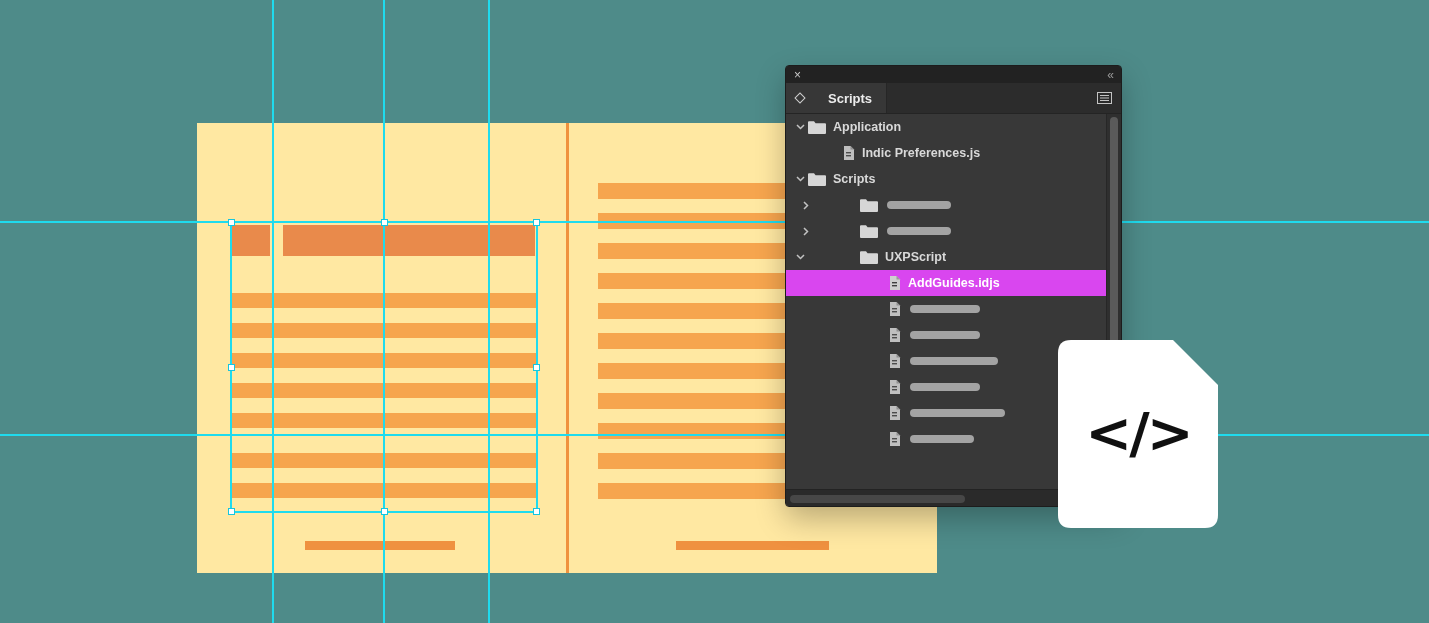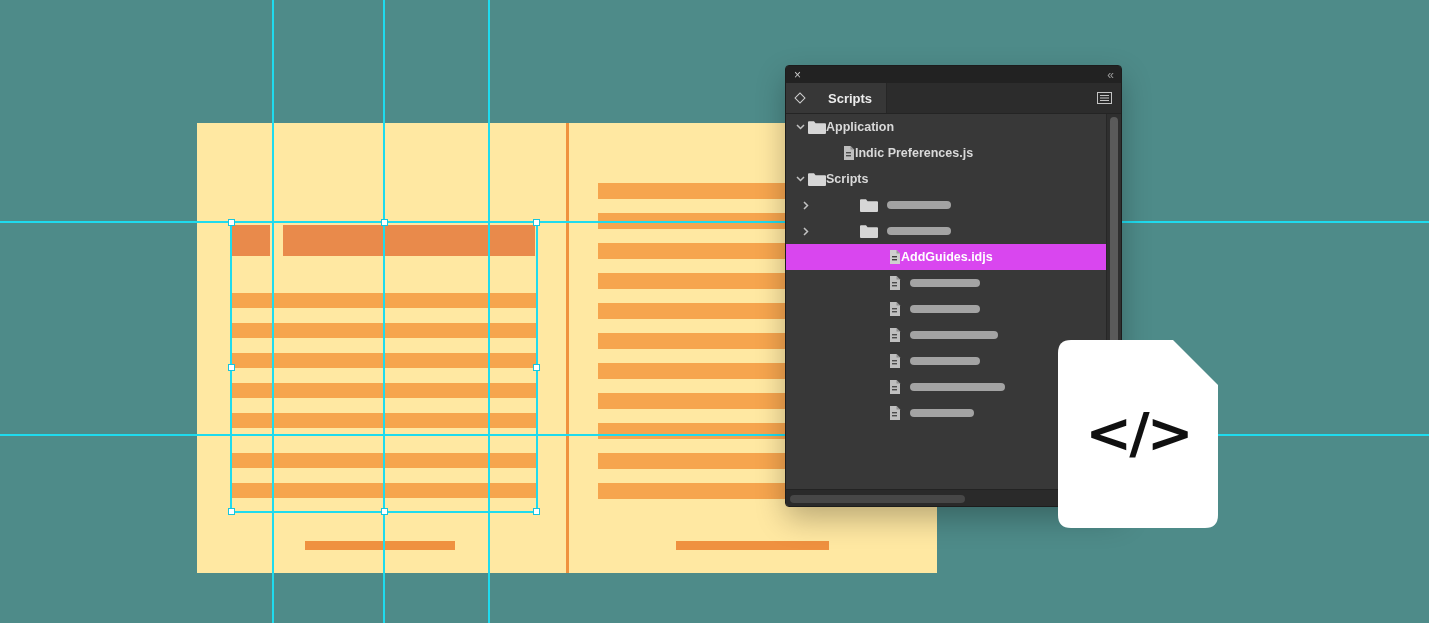--- a/index.html
+++ b/index.html
@@ -40,21 +40,21 @@
   .ptab{display:flex;align-items:center;gap:24px;height:100%;padding:0 14px 0 10px;background:#373737;
     color:#ececec;font-size:13px;font-weight:700;border-right:1px solid #262626;}
   .diamond{width:6px;height:6px;border:1px solid #cfcfcf;transform:rotate(45deg);}
   .ptabs .spacer{flex:1;}
   .pmenu{margin-right:9px;display:flex;}
   .pbody{position:relative;height:375px;background:#383838;}
   .row{height:26px;display:flex;align-items:center;color:#d9d9d9;font-size:12.5px;font-weight:600;}
   .row.sel{background:#d946ef;color:#ffffff;}
   .exp{width:16px;display:flex;justify-content:center;align-items:center;}
   .icn{display:flex;align-items:center;}
-  .lbl{margin-left:0;white-space:nowrap;}
+  .lbl{margin-left:7px;white-space:nowrap;}
   .gbar{height:8px;border-radius:4px;background:#a3a3a3;margin-left:9px;}
   .vsb{position:absolute;right:0;top:0;bottom:0;width:14px;background:#2f2f2f;border-left:1px solid #272727;}
   .vthumb{position:absolute;left:3px;top:3px;width:8px;height:320px;border-radius:4px;background:#5a5a5a;}
   .pfoot{height:17px;background:#2a2a2a;border-top:1px solid #232323;position:relative;}
   .hthumb{position:absolute;left:4px;top:5px;width:175px;height:8px;border-radius:4px;background:#474747;}
 
   
   .file{position:absolute;left:1058px;top:340px;width:160px;height:188px;}
   .code{position:absolute;left:0;right:0;top:60px;text-align:center;
     font-family:"DejaVu Sans",sans-serif;font-size:56px;font-weight:800;color:#101010;letter-spacing:-3px;}
@@ -199,20 +199,33 @@
             </svg>
         </span>
         <span class="icn" style="margin-left:46px;">
           <svg width="18" height="13" viewBox="0 0 18 13">
               <path fill="#d6d6d6" d="M0 1.2 Q0 0.2 1 0.2 H6 L7.6 2.2 H17 Q18 2.2 18 3.2 V12 Q18 13 17 13 H1 Q0 13 0 12 Z"></path>
             </svg>
         </span>
         <span class="gbar" style="width:64px;"></span>
       </div>
 
+      <div class="row" style="padding-left:6px;">
+        <span class="exp">
+          <svg width="9" height="6" viewBox="0 0 9 6">
+              <path d="M1 1 L4.5 4.5 L8 1" fill="none" stroke="#c2c2c2" stroke-width="1.5"></path>
+            </svg>
+        </span>
+        <span class="icn" style="margin-left:52px;">
+          <svg width="18" height="13" viewBox="0 0 18 13">
+              <path fill="#d6d6d6" d="M0 1.2 Q0 0.2 1 0.2 H6 L7.6 2.2 H17 Q18 2.2 18 3.2 V12 Q18 13 17 13 H1 Q0 13 0 12 Z"></path>
+            </svg>
+        </span>
+        <span class="lbl">UXPScript</span>
+      </div>
 
       <div class="row sel" style="padding-left:102px;">
         <span class="icn">
           <svg width="13" height="14" viewBox="0 0 13 14">
               <path d="M2 0 H8.5 L12 3.5 V14 H2 Z" fill="#cfcfcf"></path>
               <path d="M8.5 0 L12 3.5 H8.5 Z" fill="#9a9a9a"></path>
               <rect x="4" y="6" width="5" height="1.4" fill="#3f3f3f"></rect>
               <rect x="4" y="9" width="5" height="1.4" fill="#3f3f3f"></rect>
             </svg>
         </span>

